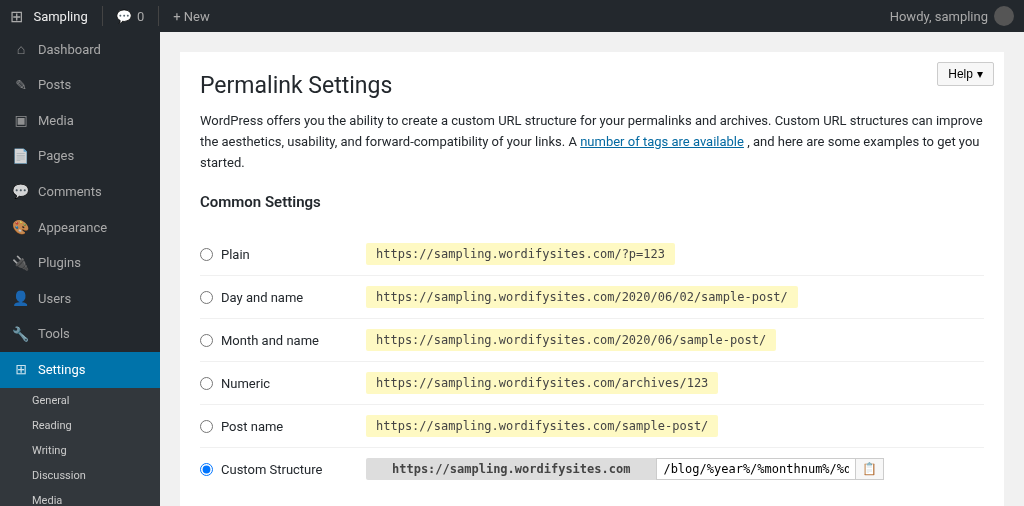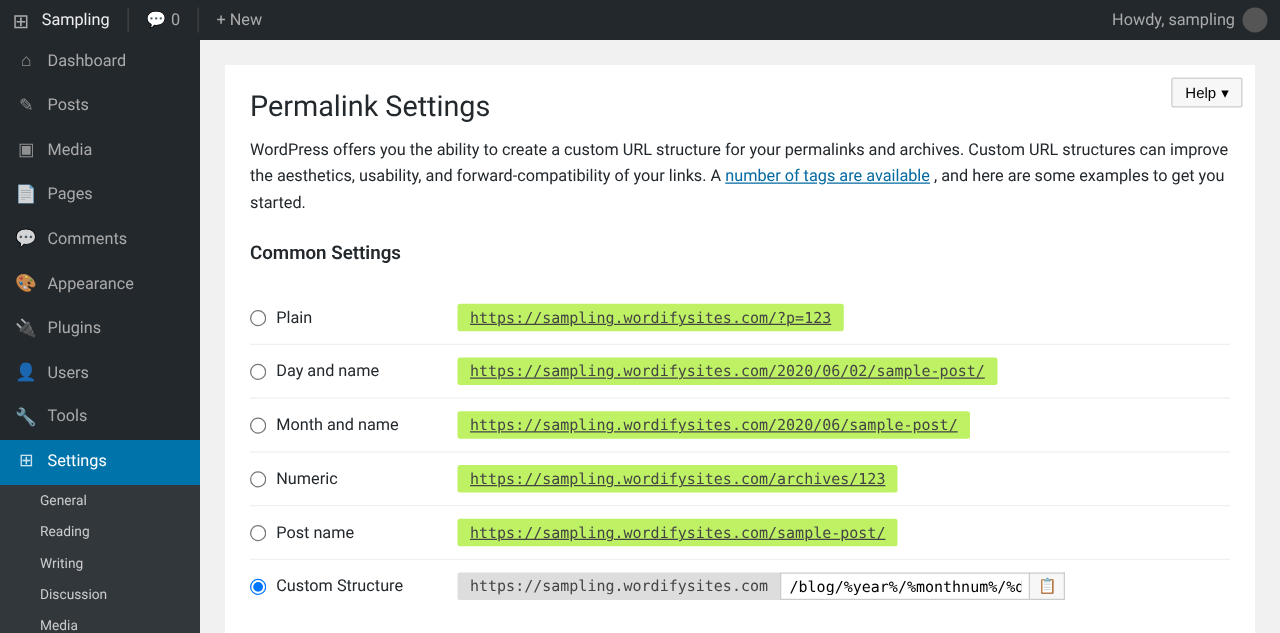--- a/index.html
+++ b/index.html
@@ -88,36 +88,36 @@
       display: flex;
       align-items: center;
       padding: 10px 0;
       border-top: 1px solid #f0f0f0;
       gap: 16px;
     }
     .permalink-row:first-child { border-top: none; }
     .radio-label { display: flex; gap: 8px; min-width: 150px; cursor: pointer; }
     .radio-label input[type="radio"] { margin: 0; cursor: pointer; }
     .url-example {
-      background: #bef264;
+      background: #fef9c3;
       padding: 4px 10px;
       border-radius: 2px;
       color: #444;
       font-size: 12px;
       font-family: monospace;
-      text-decoration: underline;
     }
     .custom-structure-row { display: flex; align-items: center; gap: 0; }
     .url-base {
       background: #ddd;
-      padding: 4px 10px;
+      padding: 4px 26px;
       border-radius: 2px 0 0 2px;
       color: #444;
       font-size: 12px;
       font-family: monospace;
+      font-weight: bold;
     }
     .url-input {
       border: 1px solid #ccc;
       padding: 3px 6px;
       font-size: 12px;
       font-family: monospace;
       min-width: 200px;
     }
     .url-input-btn {
       border: 1px solid #ccc;

